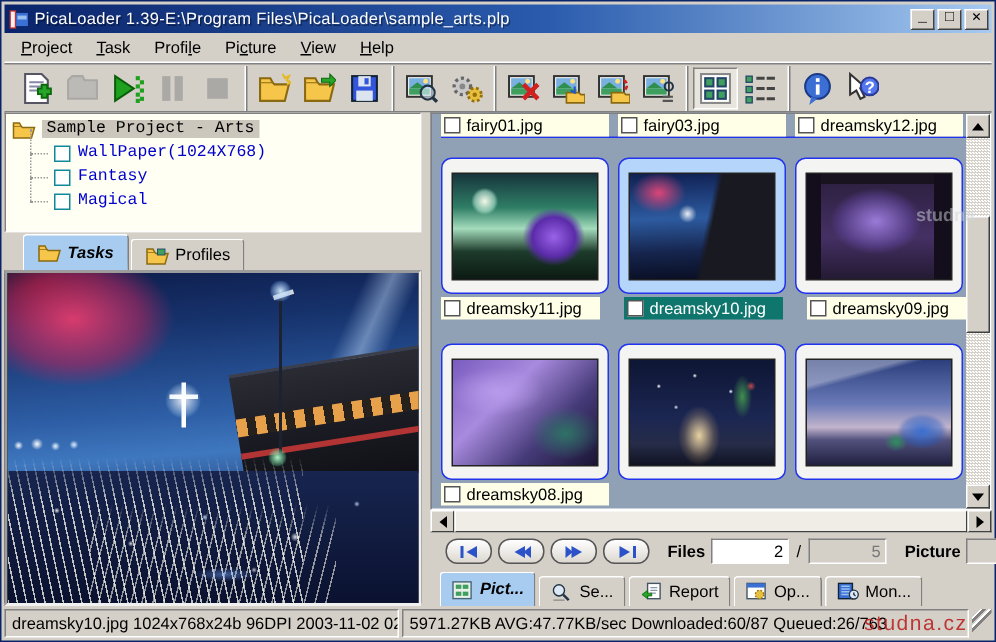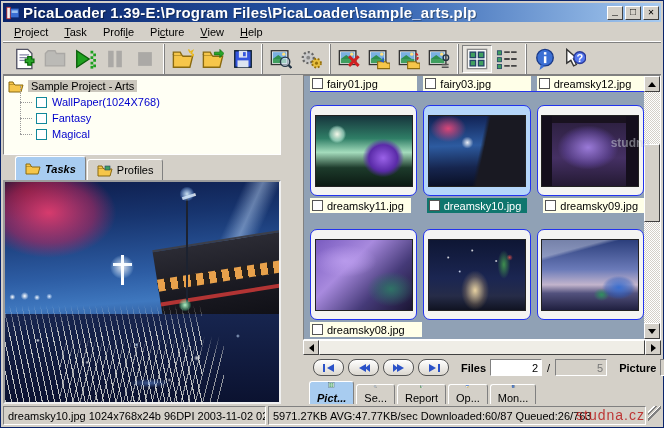--- a/index.html
+++ b/index.html
@@ -1,27 +1,27 @@
 <!DOCTYPE html>
 <html><head>
 <meta charset="utf-8">
 <style>
   * { box-sizing: border-box; margin: 0; padding: 0; }
   html,body { width:664px; height:428px; overflow:hidden; }
   body { font-family:"Liberation Sans", sans-serif; font-size:11px; color:#000; background:#b8c8dc; }
 
   .window { width:664px; height:428px; background:#d4d0c8;
     border:1px solid #0a246a; padding:2px; display:flex; flex-direction:column; }
-  .sunken { border:1px solid; border-color:#808080 #ffffff #ffffff #808080; }
+  .sunken { border:1px solid; border-color:#808080 #ffffff #ffffff #808080;font-family:Liberation Mono, monospace; }
 
   
   .titlebar { height:19px; flex:0 0 19px; display:flex; align-items:center; padding:0 2px;
     background:linear-gradient(90deg,#0a246a,#2a5bad 55%,#a6caf0); color:#fff; }
   .titlebar .app-icon { width:15px; height:14px; margin-right:3px; flex:0 0 15px; }
-  .titlebar .title-text { font-weight:bold; font-size:15px; white-space:nowrap; overflow:hidden; flex:1;
+  .titlebar .title-text { font-weight:normal; font-size:11px; white-space:nowrap; overflow:hidden; flex:1;
     text-shadow:1px 1px 0 rgba(0,0,0,.4); letter-spacing:.2px; }
   .tb-btns { display:flex; gap:2px; }
   .tb-btn-win { width:16px; height:14px; background:#d4d0c8; border:1px solid;
     border-color:#ffffff #404040 #404040 #ffffff; display:flex; align-items:center; justify-content:center;
     font-family:"Liberation Mono", monospace; font-size:10px; font-weight:bold; color:#000; line-height:1; }
 
   
   .menubar { height:20px; flex:0 0 20px; display:flex; align-items:center; padding-left:4px; gap:2px;
     border-bottom:1px solid #ffffff; }
   .menu-item { padding:2px 7px; cursor:default; }
@@ -35,21 +35,21 @@
   .tool-btn { width:30px; height:28px; border:1px solid transparent; background:transparent;
     display:flex; align-items:center; justify-content:center; }
   .tool-btn svg { width:22px; height:22px; }
   .tool-btn.disabled svg { filter:grayscale(1) opacity(.55); }
   .tool-btn.pressed { border-color:#808080 #ffffff #ffffff #808080; background:#e8e5df; }
 
   
   .main { flex:1; display:flex; min-height:0; }
   .left-col { width:278px; flex:0 0 278px; display:flex; flex-direction:column; }
   .splitter { width:6px; flex:0 0 6px; background:#d4d0c8; }
-  .right-col { flex:1; display:flex; flex-direction:column; min-width:0;margin-left:16px; }
+  .right-col { flex:1; display:flex; flex-direction:column; min-width:0; }
 
   
   .tree-panel { height:80px; flex:0 0 80px; background:#fffff4; overflow:hidden; padding:2px 0 0 4px; }
   .tree-root { display:flex; align-items:center; gap:4px; height:16px; }
   .tree-root svg { width:16px; height:13px; }
   .tree-root-label { background:#cbc7bd; padding:0 3px; }
   .tree-items { position:relative; margin-left:10px; }
   .tree-item { position:relative; display:flex; align-items:center; gap:5px; height:16px; padding-left:18px; }
   .tree-item::before { content:""; position:absolute; left:2px; top:-8px; height:16px; border-left:1px dotted #9a9a9a; }
   .tree-item::after  { content:""; position:absolute; left:2px; top:8px; width:12px; border-top:1px dotted #9a9a9a; }
@@ -200,21 +200,21 @@
   .nav-input { width:52px; height:17px; border:1px solid; border-color:#808080 #ffffff #ffffff #808080;
     background:#fff; text-align:right; padding-right:3px; font-family:"Liberation Sans",sans-serif; font-size:11px; }
   .nav-input.ro { background:#d4d0c8; color:#777; }
   .nav-sep { margin:0 1px; }
 
   
   .bottom-tabs { height:24px; flex:0 0 24px; display:flex; align-items:flex-end; gap:2px; padding-left:6px;
     background:#d4d0c8; }
   .btab { display:flex; align-items:center; gap:4px; height:20px; padding:0 7px;
     border:1px solid; border-color:#ffffff #808080 #808080 #ffffff; border-bottom:none;
-    border-radius:3px 3px 0 0; background:#d4d0c8; white-space:nowrap;flex-direction:column; }
+    border-radius:3px 3px 0 0; background:#d4d0c8; white-space:nowrap; }
   .btab svg { width:15px; height:13px; }
   .btab.active { background:#a8ccf0; height:23px; font-weight:bold; font-style:italic; }
 
   
   .statusbar { height:21px; flex:0 0 21px; display:flex; gap:2px; align-items:stretch; padding-top:2px;
     position:relative; }
   .status-panel { border:1px solid; border-color:#808080 #ffffff #ffffff #808080; display:flex;
     align-items:center; padding:0 4px; overflow:hidden; white-space:nowrap; }
   .status-left { width:263px; flex:0 0 263px; }
   .status-right { flex:1; }

